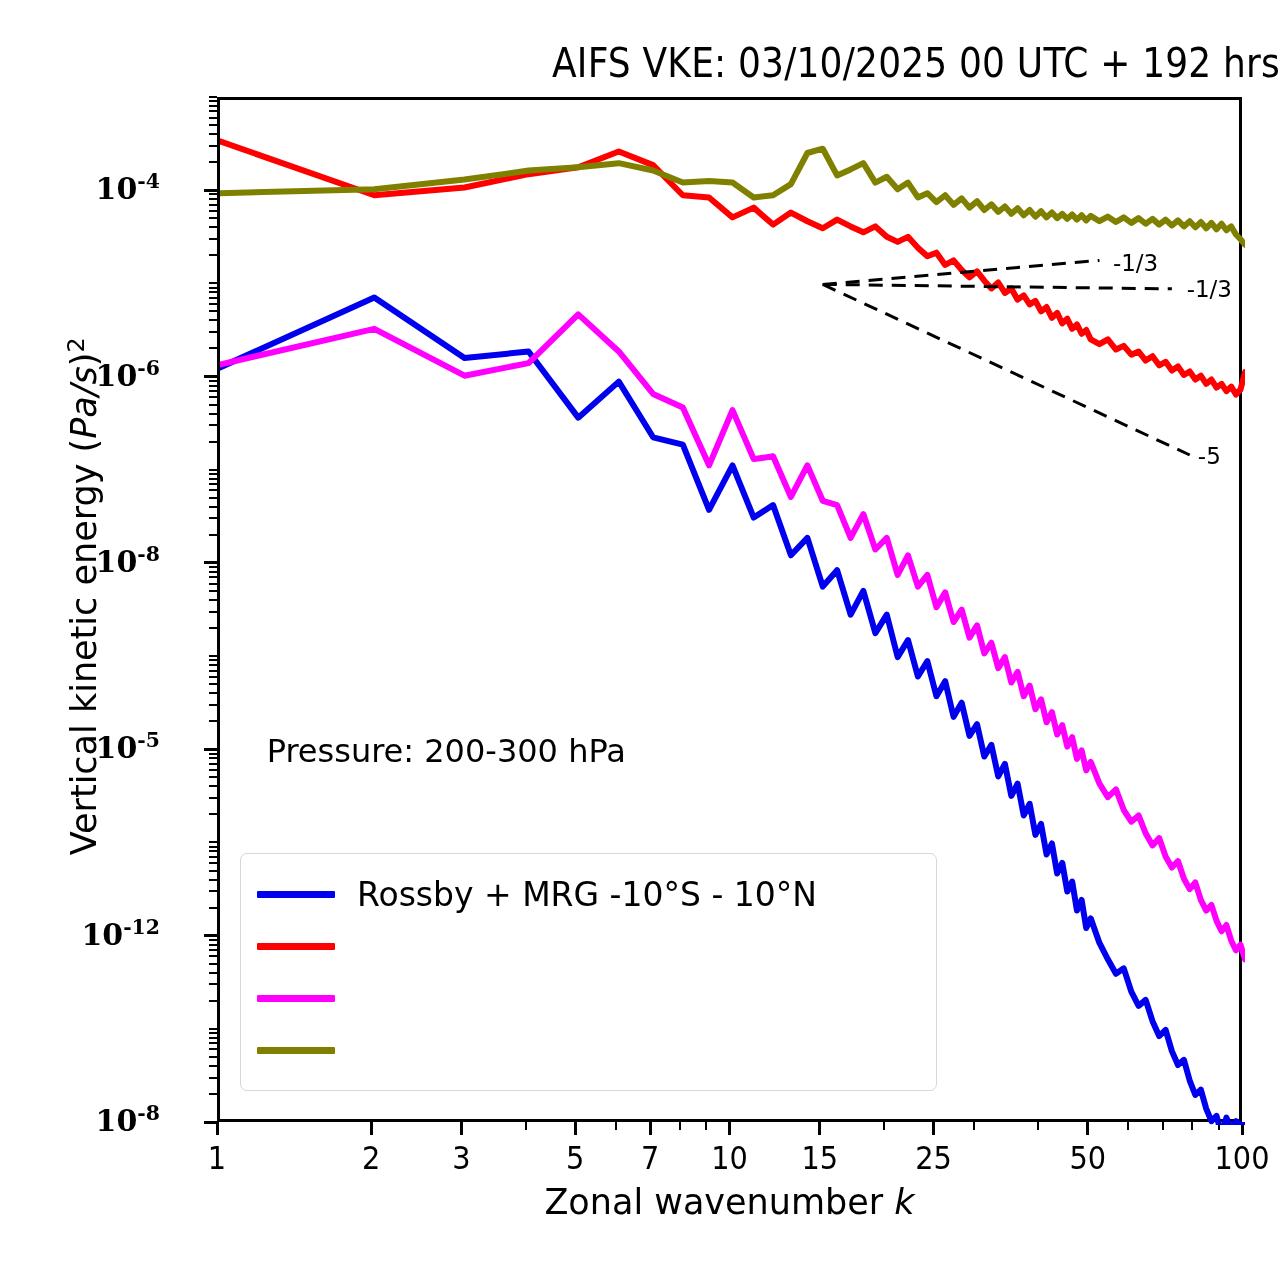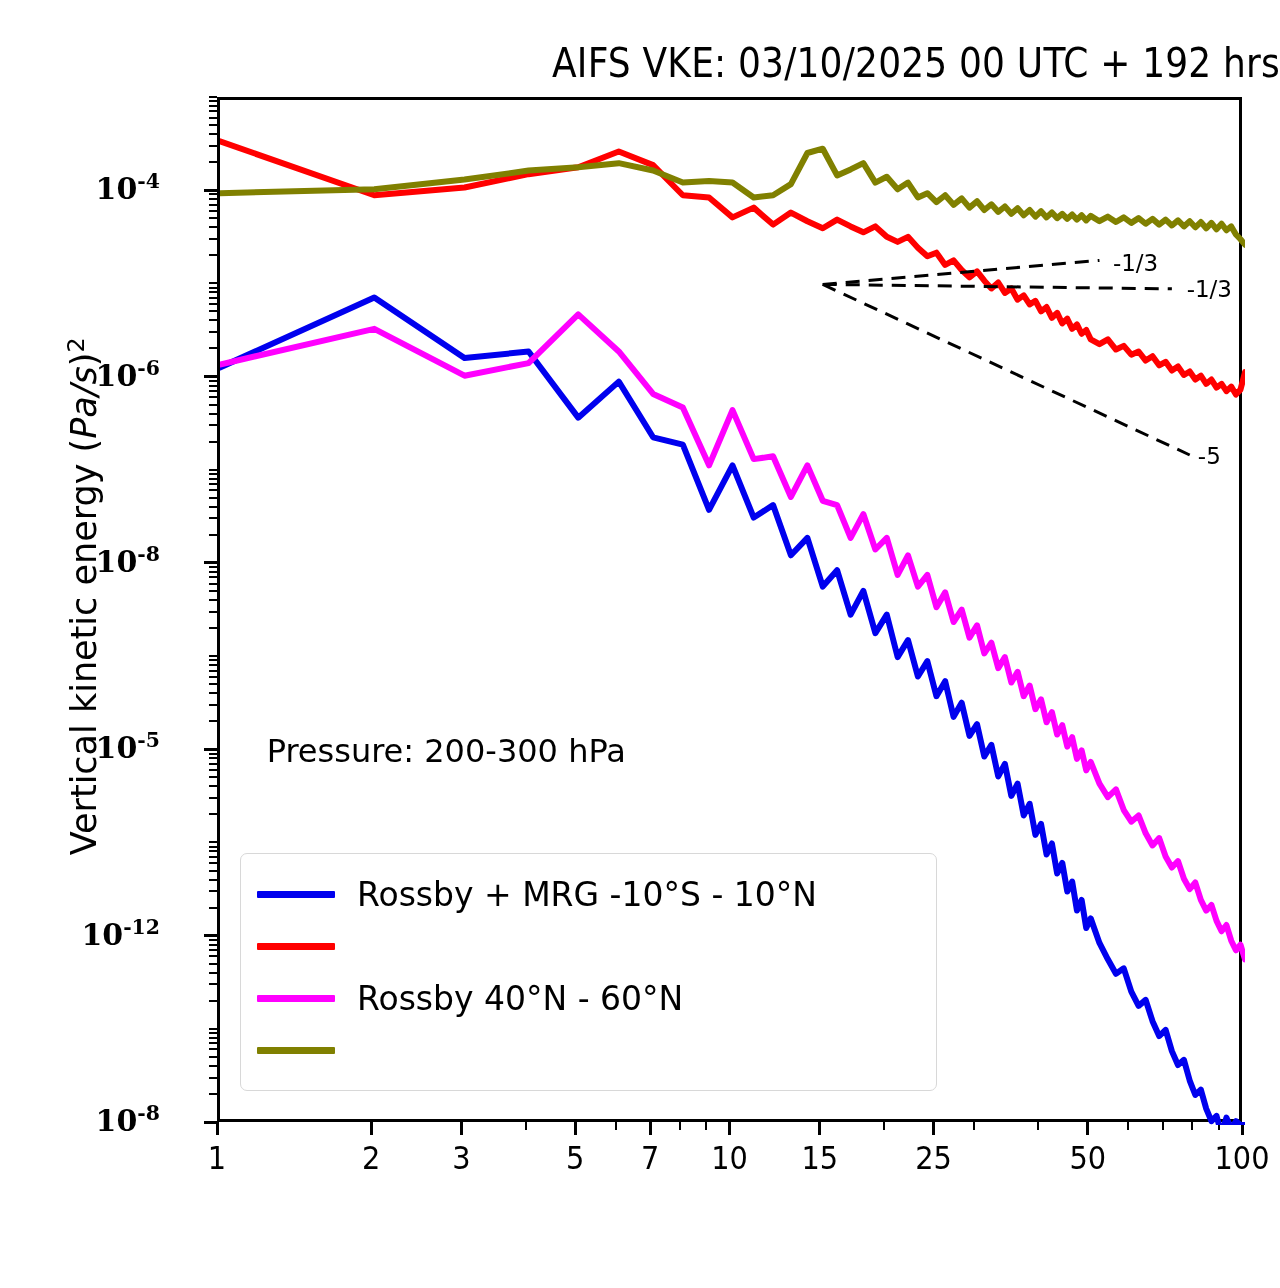--- a/index.html
+++ b/index.html
@@ -58,20 +58,23 @@
 <body>
 
 <div id="stage">
 
   <div class="title">AIFS VKE: 03/10/2025 00 UTC + 192 hrs</div>
 
   <div class="ylabel">
     <span>Vertical kinetic energy (</span><i>Pa/s</i><span>)</span><span class="sup">2</span>
   </div>
 
+  <div class="xlabel">
+    <span>Zonal wavenumber </span><i>k</i>
+  </div>
 
   <div class="ytickwrap" id="yticks">
       <div class="ytick-major" style="top: 1120.5px;"></div>
       <div class="ytick-lab" style="top: 1101px;">10<span class="sup">-8</span></div>
       <div class="ytick-major" style="top: 934.136px;"></div>
       <div class="ytick-lab" style="top: 914.636px;">10<span class="sup">-12</span></div>
       <div class="ytick-major" style="top: 747.773px;"></div>
       <div class="ytick-lab" style="top: 728.273px;">10<span class="sup">-5</span></div>
       <div class="ytick-major" style="top: 561.409px;"></div>
       <div class="ytick-lab" style="top: 541.909px;">10<span class="sup">-8</span></div>
@@ -229,19 +232,18 @@
   <div id="legend">
       <div class="legrow">
         <span class="legline" style="background: rgb(0, 0, 238);"></span>
         <span class="legtxt">Rossby + MRG -10°S - 10°N</span>
       </div>
       <div class="legrow">
         <span class="legline" style="background: rgb(255, 0, 0);"></span>
       </div>
       <div class="legrow">
         <span class="legline" style="background: rgb(255, 0, 255);"></span>
-        <span class="legtxt">Rossby 40°N - 60°N</span>
       </div>
       <div class="legrow">
         <span class="legline" style="background: rgb(128, 128, 0);"></span>
       </div>
     </div>
 </div>
 
 </body></html>

